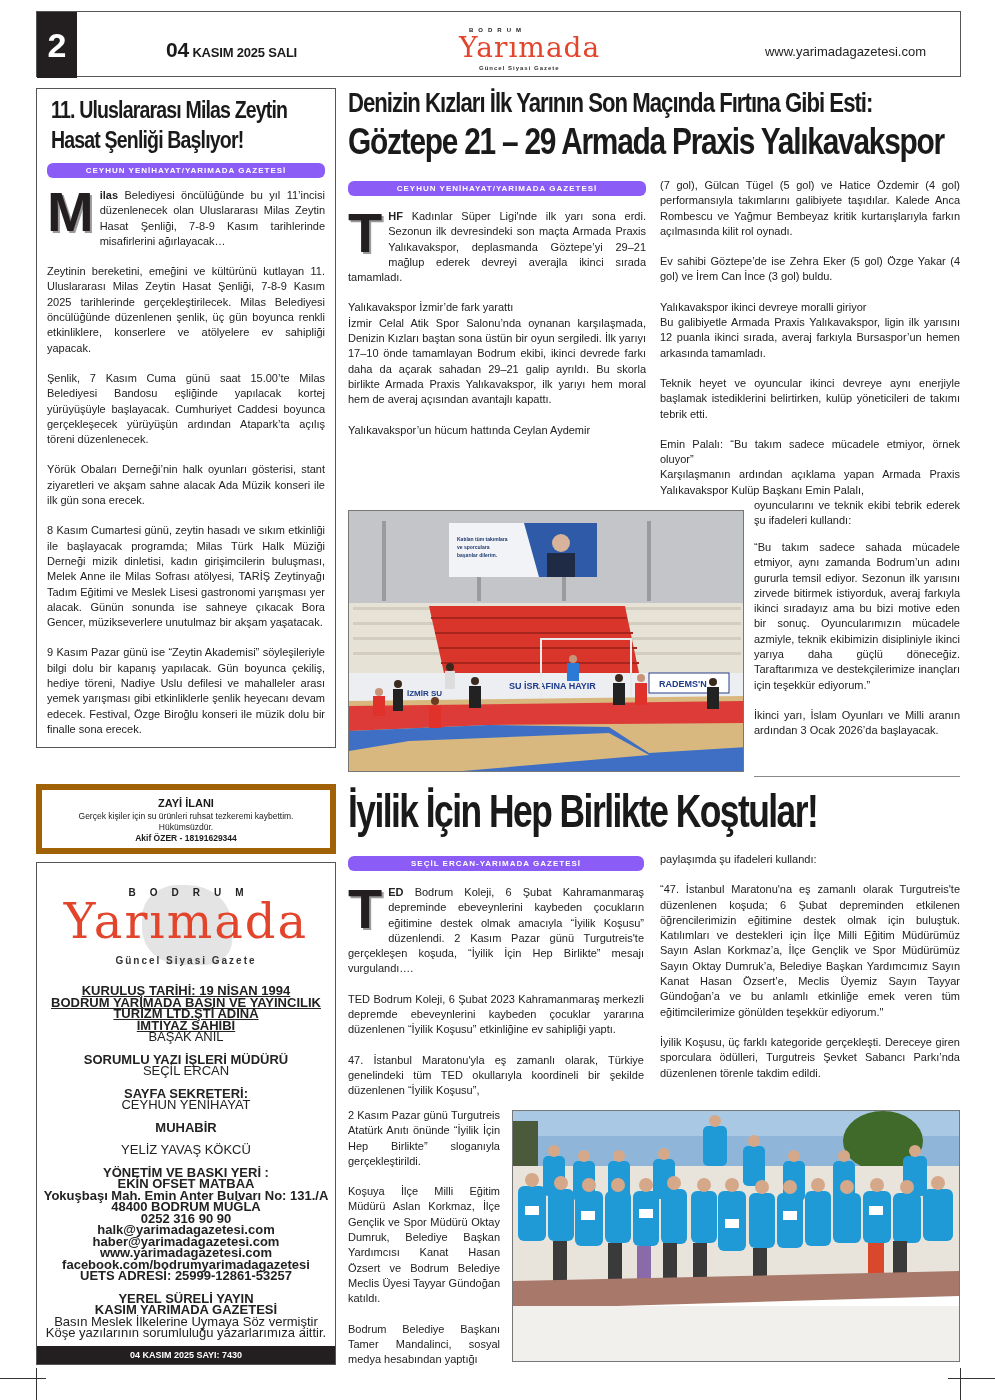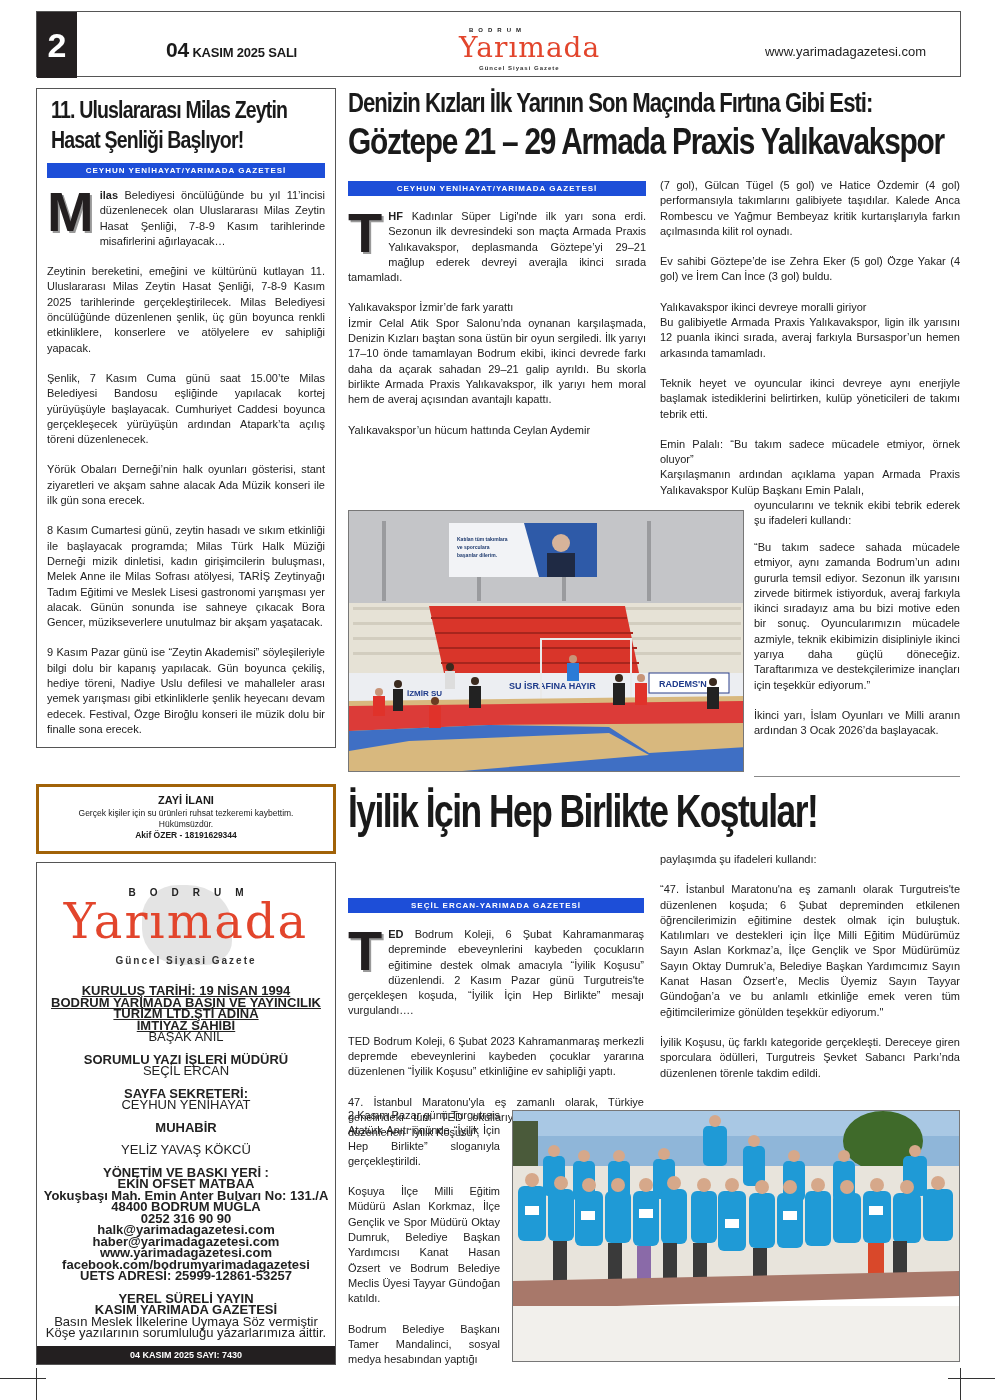--- a/index.html
+++ b/index.html
@@ -13,29 +13,29 @@
   .date .day { font-size: 21px; margin-top: 8px; }
   .logo-top { position: absolute; left: 382px; top: 10px; width: 170px; height: 50px; text-align: center; }
   .logo-bodrum { font-size: 6px; font-weight: bold; letter-spacing: 5px; color: #222; position: absolute; left: 50px; top: 5px; }
   .logo-word { font-family: "DejaVu Serif", serif; color: #e2452c; font-size: 28px; position: absolute; left: 40px; top: 9px; letter-spacing: 1px; }
   .logo-sub { font-size: 6px; font-weight: bold; color: #333; position: absolute; left: 60px; top: 43px; letter-spacing: 1px; }
   .site-url { position: absolute; right: 34px; top: 32px; font-size: 13px; color: #222; }
 
   
   .left-article { position: absolute; left: 36px; top: 88px; width: 300px; height: 660px; border: 1px solid #555; padding: 6px 10px; }
   .left-title { font-weight: bold; font-size: 23px; line-height: 30px; letter-spacing: -1px; transform: scaleX(0.85); transform-origin: left; width: 118%; margin-left: 4px; }
-  .byline { background: #1d4ed8; color: #fff; font-size: 8px; font-weight: bold; text-align: center; letter-spacing: 1px; padding: 3px 0; }
+  .byline { background: #8b5cf6; color: #fff; font-size: 8px; font-weight: bold; text-align: center; letter-spacing: 1px; padding: 3px 0; border-radius: 6px; }
   .left-article .byline { margin-top: 8px; }
   .body-text { font-size: 11px; line-height: 15.3px; text-align: justify; color: #222; }
   .body-text p { margin-bottom: 15px; }
   .dropcap { float: left; font-size: 56px; line-height: 44px; font-weight: bold; margin: 2px 6px 0 0; color: #231f20; font-family: "Liberation Sans", sans-serif; text-shadow: 2px 2px 0 #999; }
   .lead-word { font-weight: bold; }
 
   
-  .zayi { position: absolute; left: 36px; top: 784px; width: 300px; height: 70px; border: 3px solid #a16207; text-align: center; padding-top: 7px; }
+  .zayi { position: absolute; left: 36px; top: 784px; width: 300px; height: 70px; border: 6px solid #a16207; text-align: center; padding-top: 7px; }
   .zayi-title { font-weight: bold; font-size: 11px; }
   .zayi-text { font-size: 8.5px; line-height: 11px; margin-top: 2px; }
   .zayi-name { font-weight: bold; font-size: 8.5px; }
 
   
   .imprint { position: absolute; left: 36px; top: 862px; width: 300px; height: 503px; border: 1px solid #555; text-align: center; }
   .imprint-logo { position: relative; height: 100px; margin-top: 14px; }
   .imprint-logo .shape { position: absolute; left: 105px; top: 8px; width: 90px; height: 80px; background: #d9d9d9; border-radius: 40% 50% 30% 45%; opacity: 0.7; }
   .imprint-logo .bodrum { position: absolute; left: 0; right: 0; top: 10px; font-size: 10px; font-weight: bold; letter-spacing: 14px; color: #222; padding-left: 14px; }
   .imprint-logo .word { position: absolute; left: 0; right: 0; top: 16px; font-family: "DejaVu Serif", serif; color: #e2452c; font-size: 48px; letter-spacing: 2px; }
@@ -53,21 +53,21 @@
   .col { position: absolute; }
   .sports-col1 { left: 348px; top: 181px; width: 298px; }
   .sports-col1 .byline { margin-bottom: 13px; }
   .sports-col2 { left: 660px; top: 178px; width: 300px; }
   .photo-match { position: absolute; left: 348px; top: 510px; width: 396px; height: 262px; border: 1px solid #777; overflow: hidden; }
   .rule { position: absolute; height: 1px; background: #888; }
 
   
   .run-title { position: absolute; left: 348px; top: 782px; width: 612px; font-weight: bold; font-size: 46px; line-height: 58px; letter-spacing: -2px; transform: scaleX(0.77); transform-origin: left; white-space: nowrap; }
   .run-col1 { left: 348px; top: 856px; width: 296px; }
-  .run-col1 .byline { margin-bottom: 14px; margin-top: 42px; }
+  .run-col1 .byline { margin-bottom: 14px; }
   .run-col2 { left: 660px; top: 852px; width: 300px; }
   .photo-run { position: absolute; left: 512px; top: 1110px; width: 448px; height: 252px; border: 1px solid #777; overflow: hidden; }
 
   .crop-mark { position: absolute; background: #333; }
 </style>
 </head>
 <body>
 
 <div class="masthead">
   <div class="page-num">2</div>

